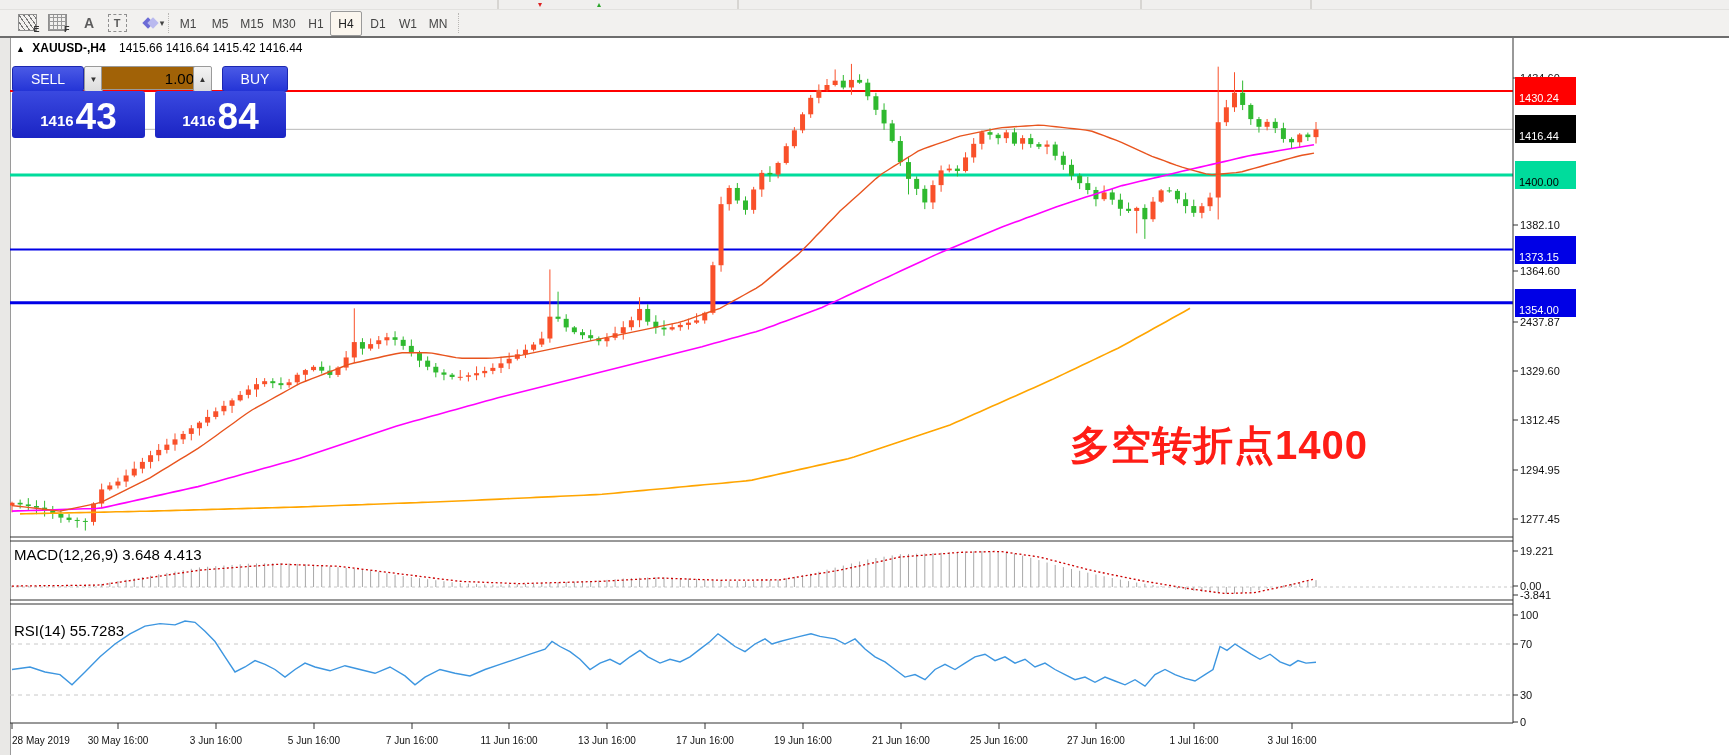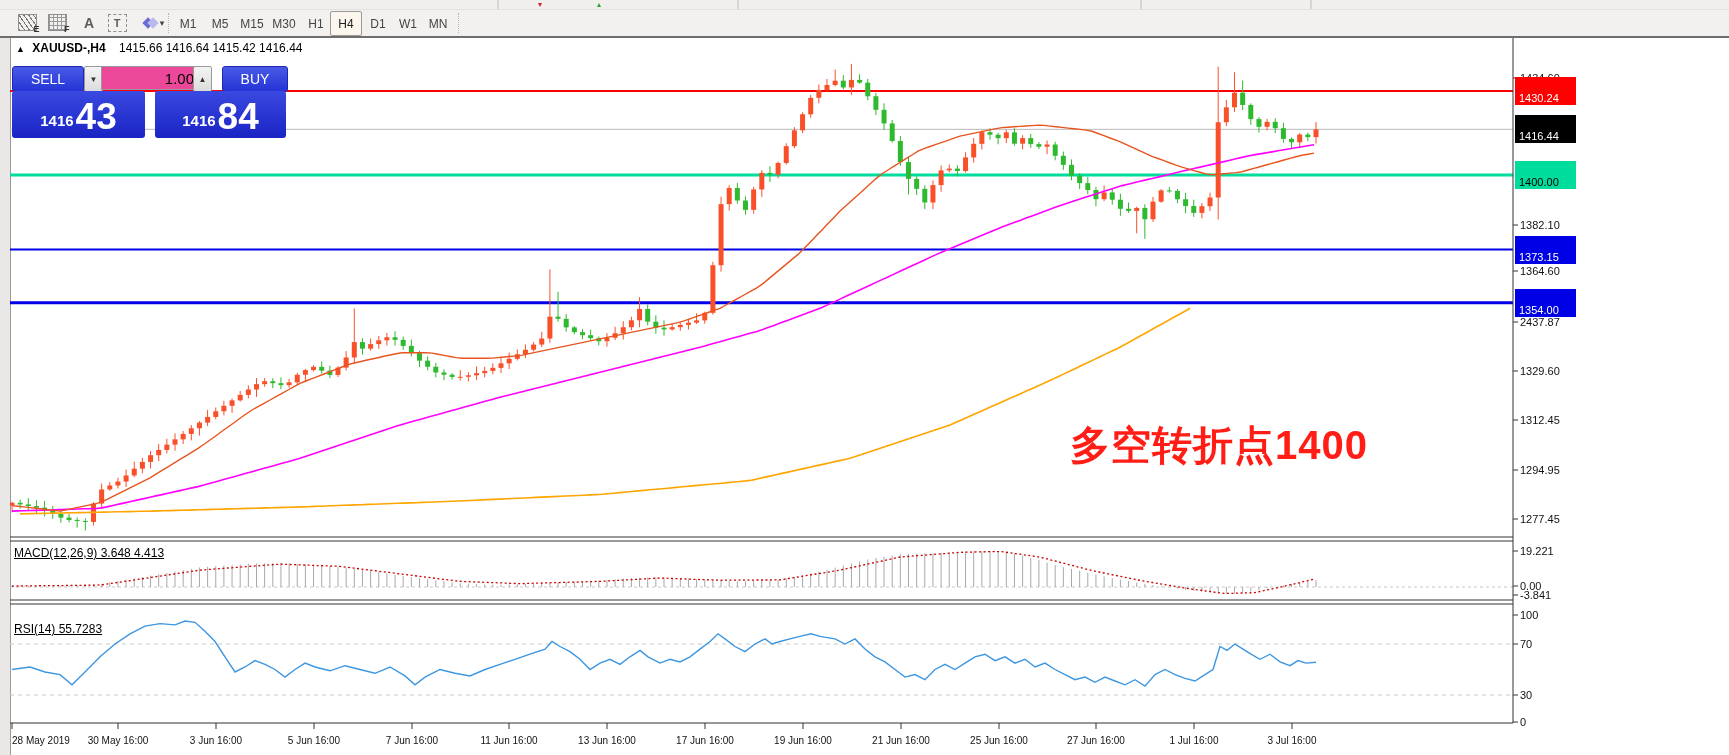--- a/index.html
+++ b/index.html
@@ -32,33 +32,33 @@
   #left-gutter{position:absolute;left:0;top:38px;width:10px;height:717px;background:#e9e8e6;border-right:1px solid #9a9a9a;}
   #chart-title{position:absolute;left:16px;top:41px;font-size:12px;color:#000;z-index:6;}
   #chart-title .tri{font-size:9px;margin-right:4px;}
   #chart-title .sym{font-weight:bold;}
 
   
   .btn-blue{position:absolute;background:linear-gradient(#4a5ae6,#2434d6);color:#fff;border:1px solid #1b27b0;border-radius:3px;
             display:flex;align-items:center;justify-content:center;font-size:14px;z-index:7;}
   .vol-spin{position:absolute;background:linear-gradient(#f4f4f4,#dcdcdc);border:1px solid #9a9a9a;border-radius:2px;
             display:flex;align-items:center;justify-content:center;font-size:8px;color:#333;z-index:7;}
-  #vol-field{position:absolute;background:#ec4899;border:1px solid #9a9a9a;color:#000;font-size:15px;text-align:right;
+  #vol-field{position:absolute;background:#a16207;border:1px solid #9a9a9a;color:#000;font-size:15px;text-align:right;
              padding-right:8px;display:flex;align-items:center;justify-content:flex-end;z-index:7;}
   .price-panel{position:absolute;background:linear-gradient(#3a49e0,#1a24c4);color:#fff;border-radius:3px;z-index:7;
                display:flex;align-items:flex-end;justify-content:center;padding-bottom:4px;}
   .price-small{font-size:15px;font-weight:bold;margin-right:2px;line-height:26px;}
   .price-big{font-size:37px;font-weight:bold;line-height:34px;}
 
   
   .ax-label{position:absolute;left:1520px;transform:translateY(-50%);font-size:11px;color:#111;z-index:5;white-space:nowrap;}
   .ax-badge{position:absolute;left:1515px;transform:translateY(-50%);font-size:11px;padding:15px 5px 1px 4px;min-width:52px;z-index:5;white-space:nowrap;}
   .t-label{position:absolute;top:735px;transform:translateX(-50%);font-size:10px;color:#111;white-space:nowrap;z-index:5;}
   .t-label.left{transform:none;}
-  .pane-label{position:absolute;font-size:12px;color:#000;z-index:5;white-space:nowrap;text-decoration:underline;}
+  .pane-label{position:absolute;font-size:15px;color:#000;z-index:5;white-space:nowrap;}
 
   #annotation{position:absolute;left:1070px;top:418px;font-size:40px;font-weight:bold;color:#ff1d16;z-index:4;letter-spacing:1px;white-space:nowrap;}
 
   svg#plot{position:absolute;left:0;top:0;z-index:3;}
 </style>
 </head>
 <body>
 
 <div id="screen">
 

